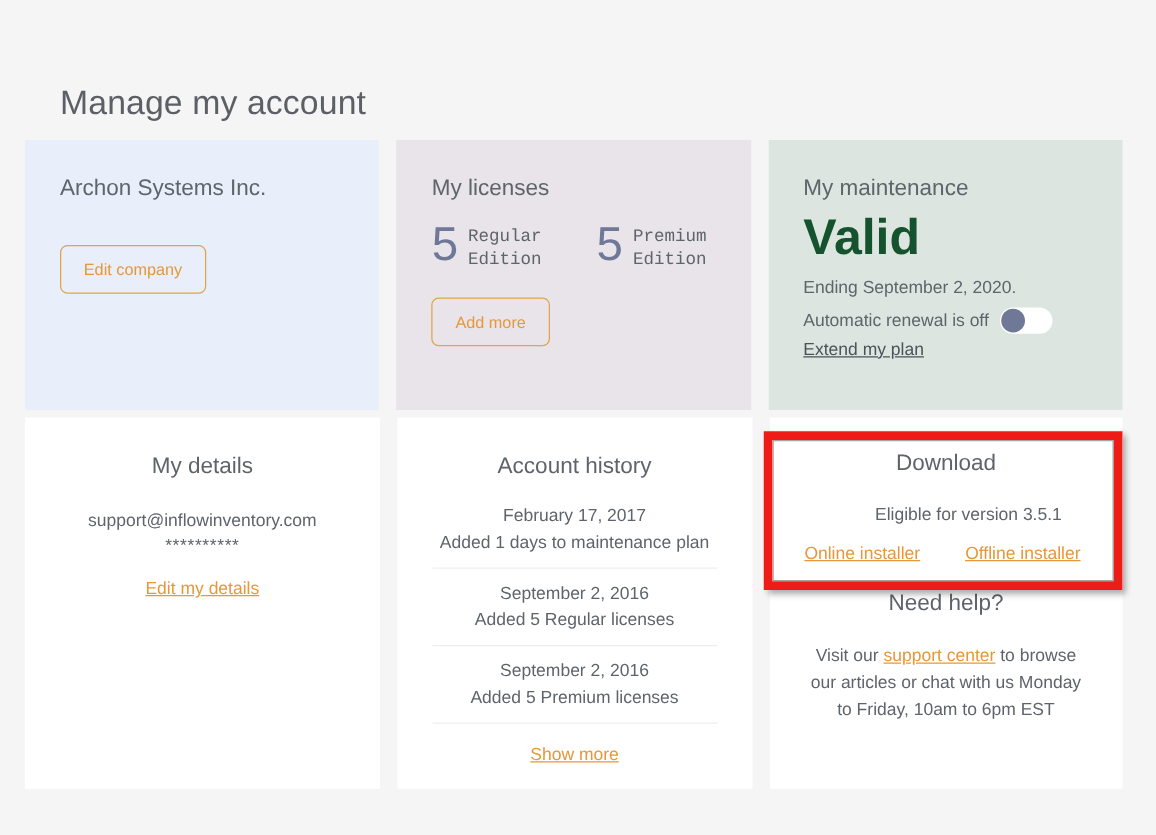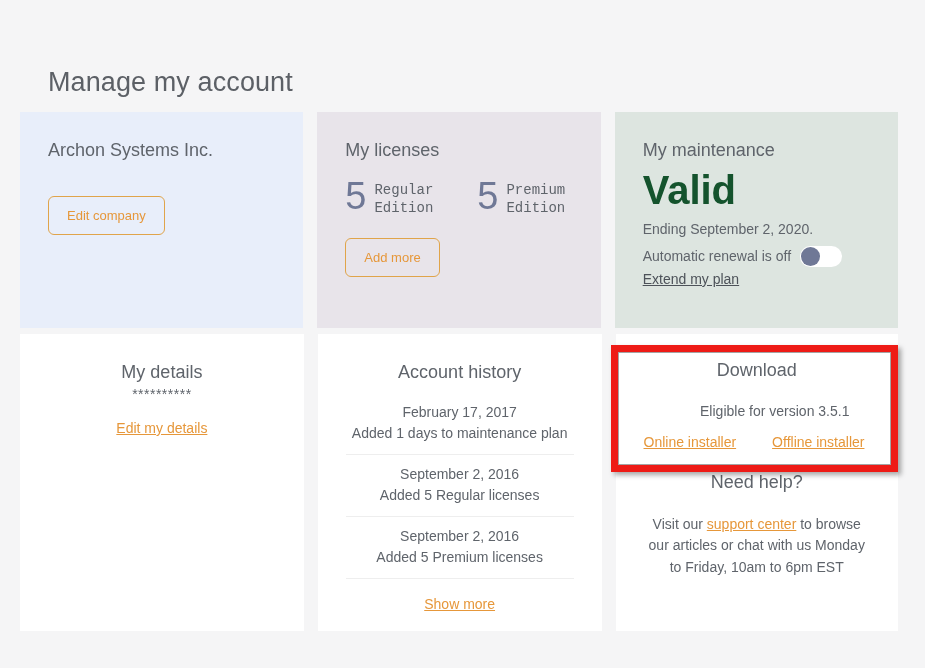--- a/index.html
+++ b/index.html
@@ -307,20 +307,21 @@
           </span>
         </div>
         <a class="link-dark">Extend my plan</a>
       </div>
     </div>
 
     <div class="row">
 
       <div class="card bottom">
         <h2 class="card-title">My details</h2>
+        <div class="detail-line first">support@inflowinventory.com</div>
         <div class="detail-line detail-pw">**********</div>
         <a class="link-orange edit-details-link">Edit my details</a>
       </div>
 
       <div class="card bottom">
         <h2 class="card-title">Account history</h2>
         <div class="history-list">
           <div class="history-item">
             <div class="history-date">February 17, 2017</div>
             <div class="history-desc">Added 1 days to maintenance plan</div>

